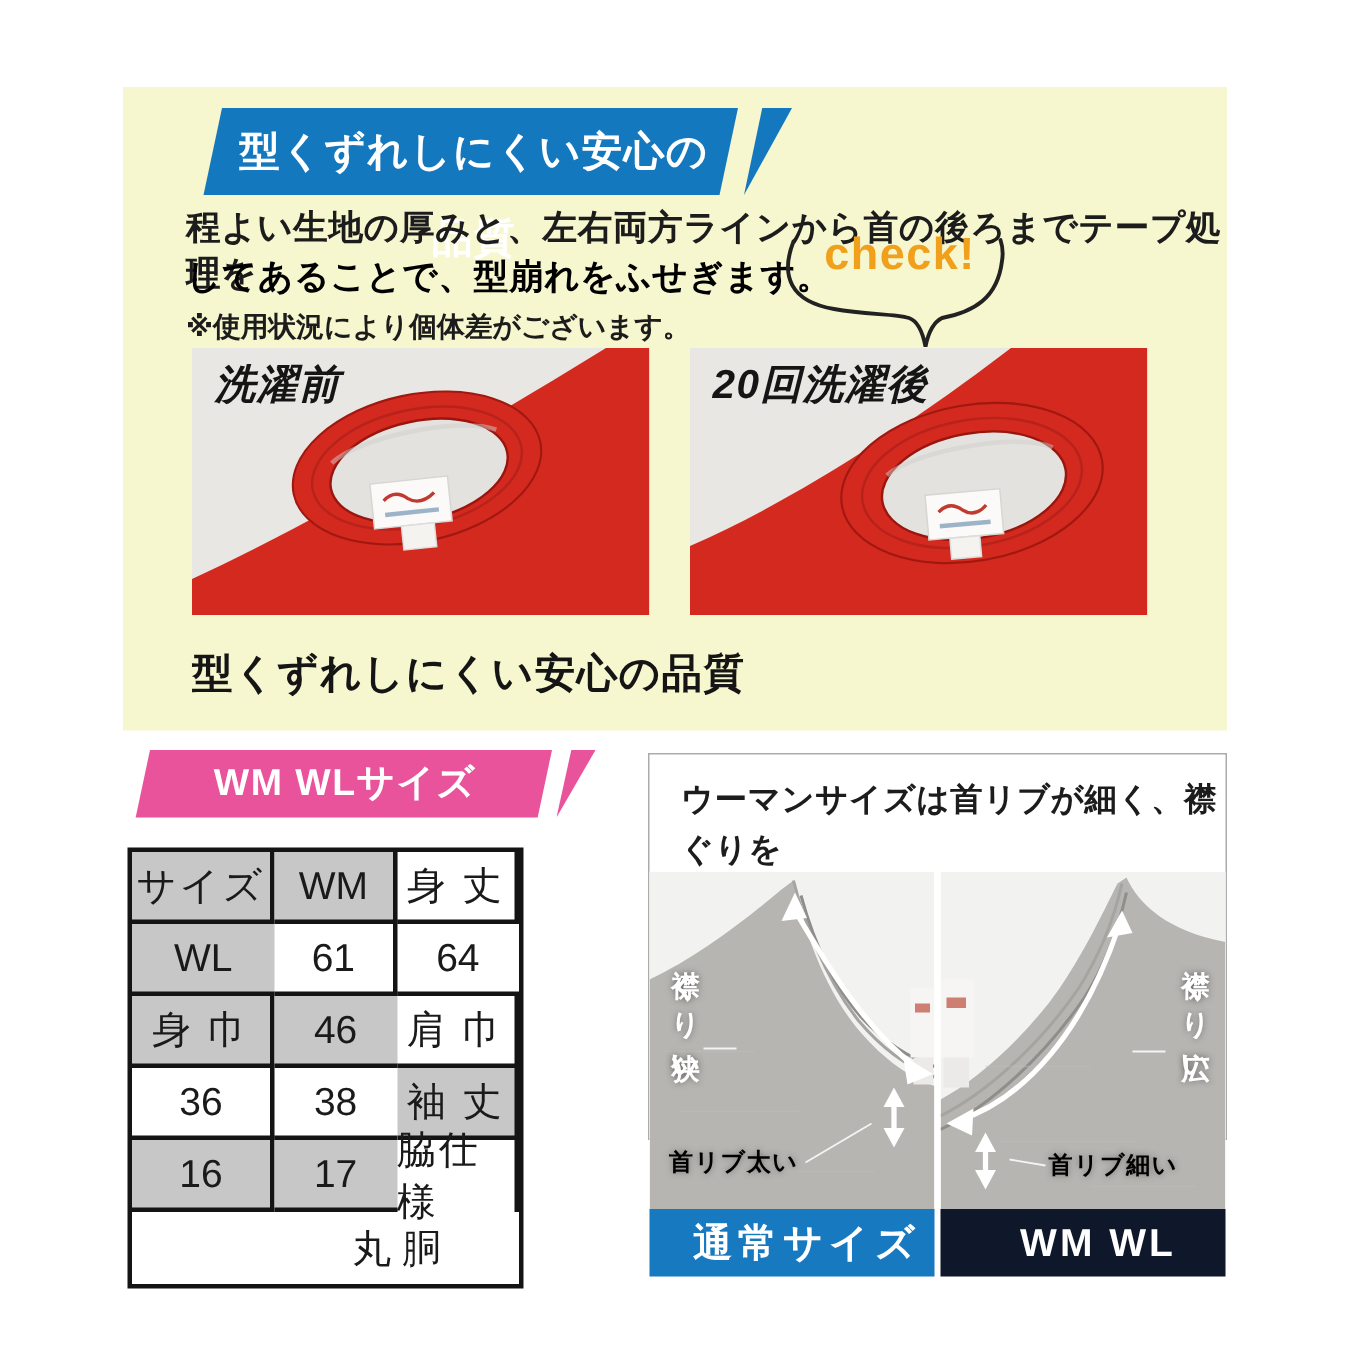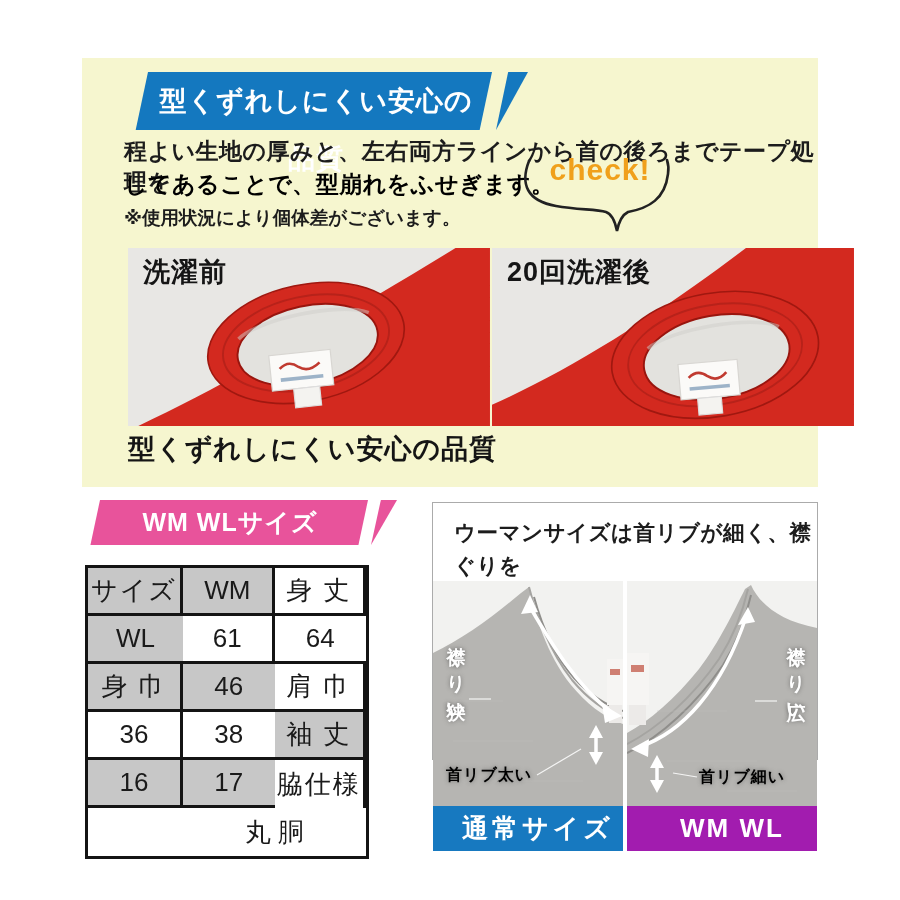--- a/index.html
+++ b/index.html
@@ -18,35 +18,35 @@
     color:#ffffff; font-size:27px; font-weight:bold; line-height:58px; text-align:center; letter-spacing:1px; }
 
   .body-line1 { position:absolute; left:124px; top:136px; font-size:23px; font-weight:bold; color:#1c1c1c; letter-spacing:0.5px; }
   .body-line2 { position:absolute; left:124px; top:169px; font-size:23px; font-weight:bold; color:#000000; letter-spacing:0.5px; }
   .body-note  { position:absolute; left:124px; top:205px; font-size:18.5px; font-weight:bold; color:#1c1c1c; }
 
   .check-text { position:absolute; left:540px; top:153px; width:120px; text-align:center;
     color:#f0a01b; font-size:30px; font-weight:bold; letter-spacing:1px; }
   .check-bubble { position:absolute; left:518px; top:158px; }
 
-  .photo { position:absolute; top:248px; width:362px; height:178px; overflow:hidden; }
+  .photo { position:absolute; top:232px; width:305px; height:178px; overflow:hidden;font-style:italic; }
   .photo.left { left:128px; }
-  .photo.right { left:460px;margin-left:32px; }
+  .photo.right { left:460px; }
   .photo-label { position:absolute; left:15px; top:6px; font-size:27px; font-weight:bold; color:#151515; letter-spacing:1px; }
   .cream-caption { position:absolute; left:128px; top:431px; font-size:27px; font-weight:bold; color:#151515; letter-spacing:1px; }
 
   
   .ribbon-pink { position:absolute; left:100px; top:500px; width:268px; height:45px;
     background:#e8539b; transform:skewX(-12deg); transform-origin:top left; }
   .ribbon-pink-tri { position:absolute; left:371px; top:500px; width:26px; height:45px;
     background:#e8539b; clip-path:polygon(38% 0, 100% 0, 0 100%); }
   .ribbon-pink-text { position:absolute; left:100px; top:500px; width:260px; height:45px;
     color:#ffffff; font-size:25px; font-weight:bold; line-height:45px; text-align:center; letter-spacing:1px; }
 
-  .size-table { position:absolute; left:85px; top:565px; width:284px; border:3px solid #141414;
+  .size-table { position:absolute; left:85px; top:565px; width:264px; border:3px solid #141414;
     display:grid; grid-template-columns:95px 1fr 1fr; background:#ffffff; }
   .cell { height:48px; display:flex; align-items:center; justify-content:center;
     font-size:26px; font-weight:500; color:#1a1a1a; border-right:3px solid #141414; border-bottom:3px solid #141414; }
   .cell.lastcol { border-right:none; }
   .cell.lastrow { border-bottom:none; }
   .cell.gray { background:#c7c7c7; }
   .cell.span2 { grid-column:2 / 4; }
   .cell.lbl { letter-spacing:2px; }
 
   
@@ -63,21 +63,21 @@
     color:#ffffff; font-size:19px; font-weight:bold; letter-spacing:4px; text-shadow:0 0 4px rgba(60,60,60,.55); }
   .neck-label.l { left:10px; top:50px; }
   .neck-label.r { left:156px; top:50px; }
   .rib-label { position:absolute; color:#000000; font-size:16px; font-weight:bold; letter-spacing:1px; text-shadow:0 0 4px rgba(60,60,60,.55);text-align:right; }
   .rib-label.l { left:13px; top:184px; }
   .rib-label.r { left:72px; top:186px; }
 
   .band { position:absolute; top:225px; width:190px; height:45px; display:flex; align-items:center; justify-content:center;
     color:#ffffff; font-size:26px; font-weight:bold;padding-left:20px; }
   .band.blue { left:0; background:#1779c0; letter-spacing:4px; }
-  .band.pink { left:194px; background:#a21caf; letter-spacing:2px; }
+  .band.pink { left:194px; background:#0f172a; letter-spacing:2px; }
 
   svg.fill { position:absolute; inset:0; }
 </style>
 </head>
 <body>
 
 <div class="page">
 
   <div class="cream">
 

